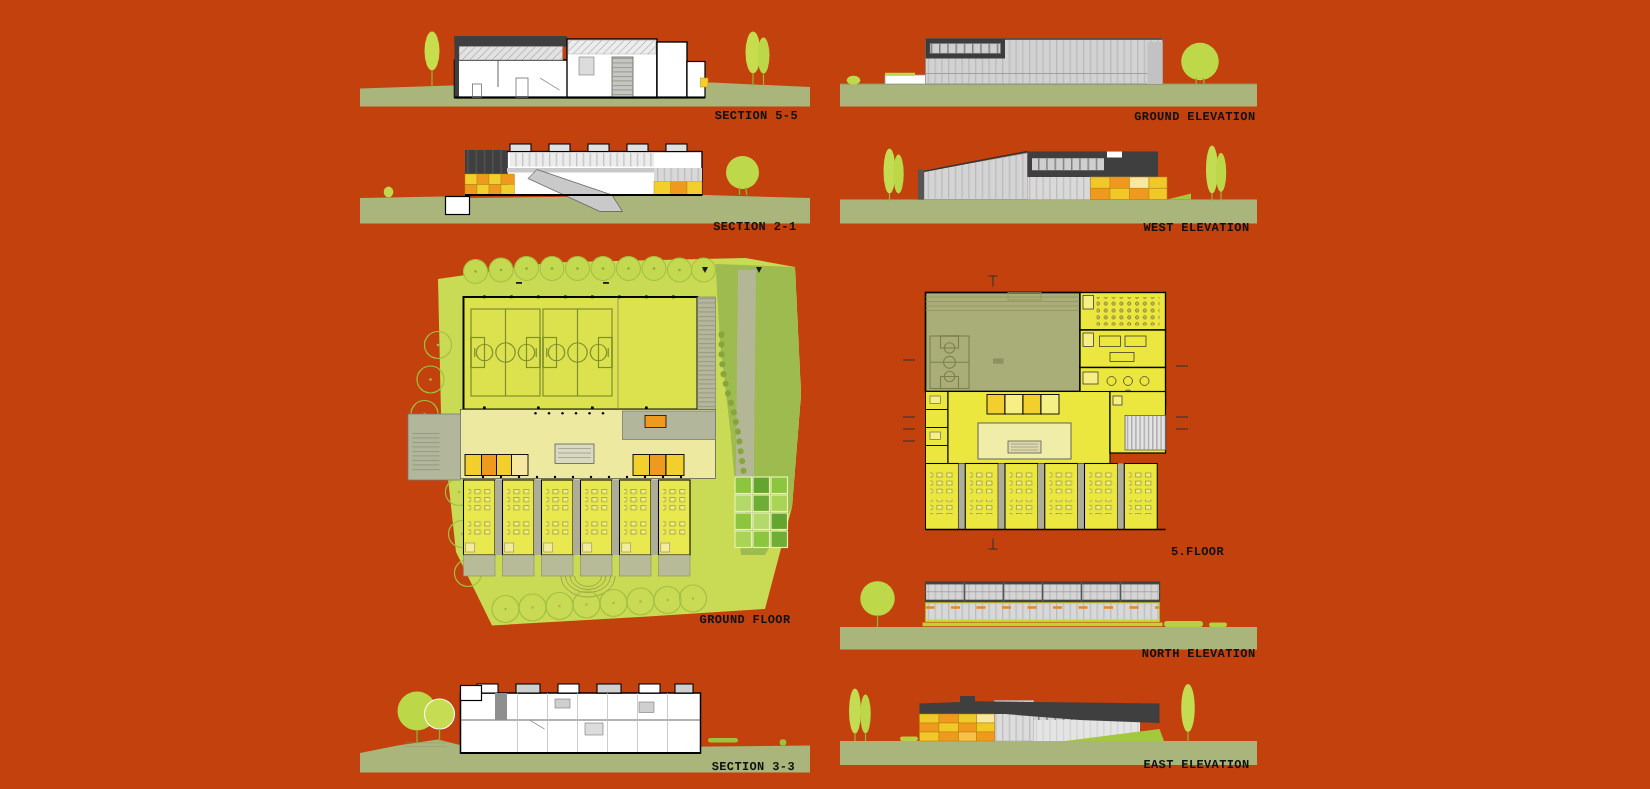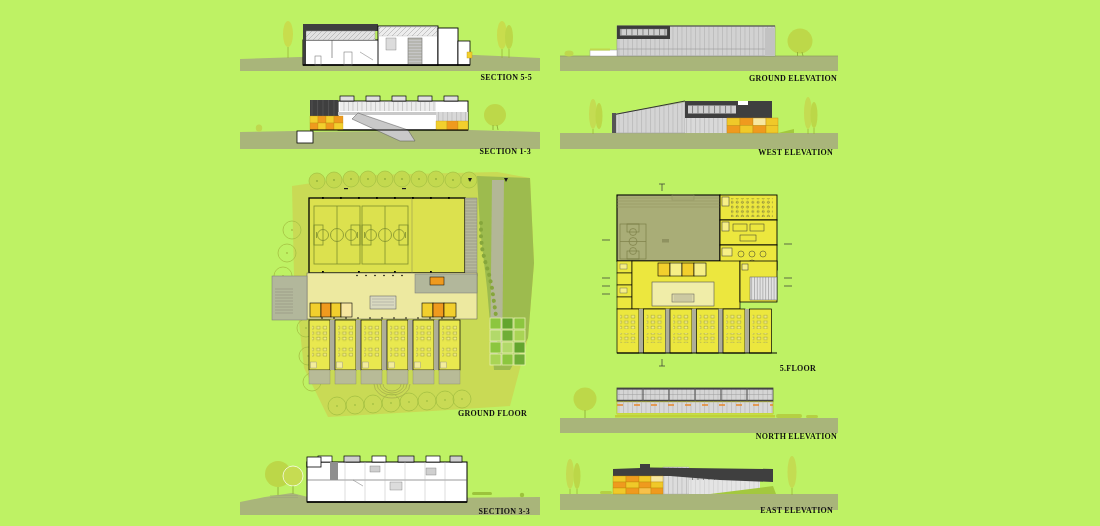--- a/index.html
+++ b/index.html
@@ -1,17 +1,17 @@
 <!DOCTYPE html>
 <html><head>
 <meta charset="utf-8">
 <style>
   html,body{margin:0;padding:0;background:#ffffff;}
-  .sheet{position:relative;width:1100px;height:526px;background:#bef264;overflow:hidden;
-         font-family:Liberation Serif, serif;}
+  .sheet{position:relative;width:1100px;height:526px;background:#c2410c;overflow:hidden;
+         font-family:Liberation Mono, monospace;}
   figure.drawing{position:absolute;margin:0;padding:0;}
   figure.drawing svg{position:absolute;left:0;top:0;}
   .lbl{position:absolute;font-weight:bold;font-size:8px;letter-spacing:.25px;color:#111;
        white-space:nowrap;}
 </style>
 </head>
 <body>
 
 <div class="sheet">
 
@@ -171,21 +171,21 @@
       </g>
       <line x1="70" y1="42" x2="228" y2="42" stroke="#000" stroke-width="1.2"></line>
     </g>
     <g>
       <circle cx="255" cy="27" r="11" fill="#bdd849"></circle>
       <line x1="253" y1="37" x2="253" y2="42" stroke="#8fae39" stroke-width="0.9"></line>
       <line x1="257" y1="37" x2="258" y2="42" stroke="#8fae39" stroke-width="0.9"></line>
       <ellipse cx="19" cy="40" rx="3.2" ry="3.6" fill="#bfd84e"></ellipse>
     </g>
   </svg>
-  <figcaption class="lbl" style="right:9px;bottom:10px;">SECTION 1-3</figcaption>
+  <figcaption class="lbl" style="right:9px;bottom:10px;">SECTION 2-1</figcaption>
 </figure>
 
 <figure class="drawing" style="left:262px;top:168px;width:278px;height:255px;">
   <svg width="278" height="255" viewBox="0 0 278 255">
     <polygon points="30,18 105,7 235,4 268,10 272,95 266,170 248,238 170,243 66,249 42,200 32,108" fill="#c9da55"></polygon>
     <polygon points="215,8 268,10 272,95 266,170 248,202 232,202 225,120 218,60" fill="#9dbb4e"></polygon>
     <polygon points="230,12 242,12 240,196 228,196" fill="#b3b796"></polygon>
     <polyline points="219,55 219,68 220,80 223,93 227,106 230,120 232,134 234,148 236,162 237,176 238,190" fill="none" stroke="#86a63c" stroke-width="4" stroke-dasharray="0.1 6.5" stroke-linecap="round"></polyline>
     <g>
       <use href="#gTreeF" x="55" y="13"></use>

